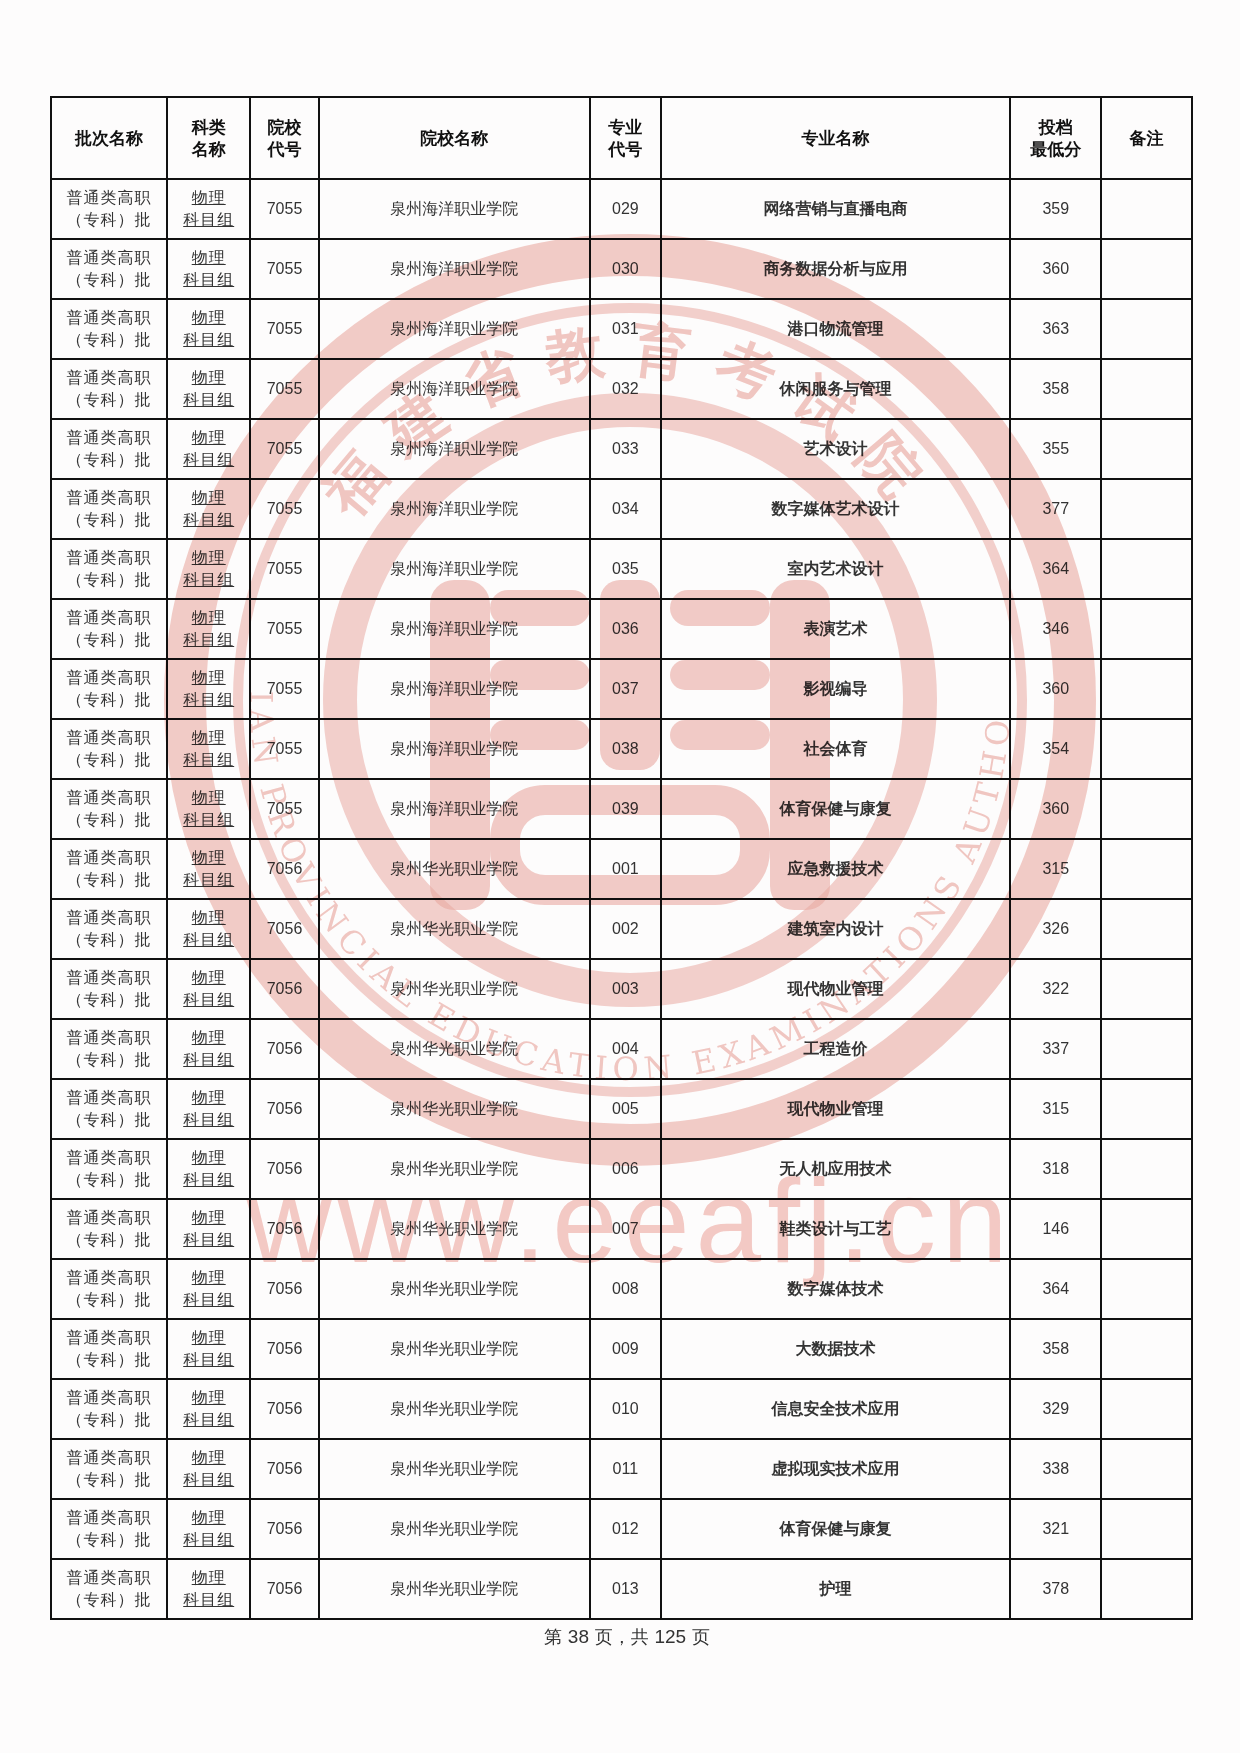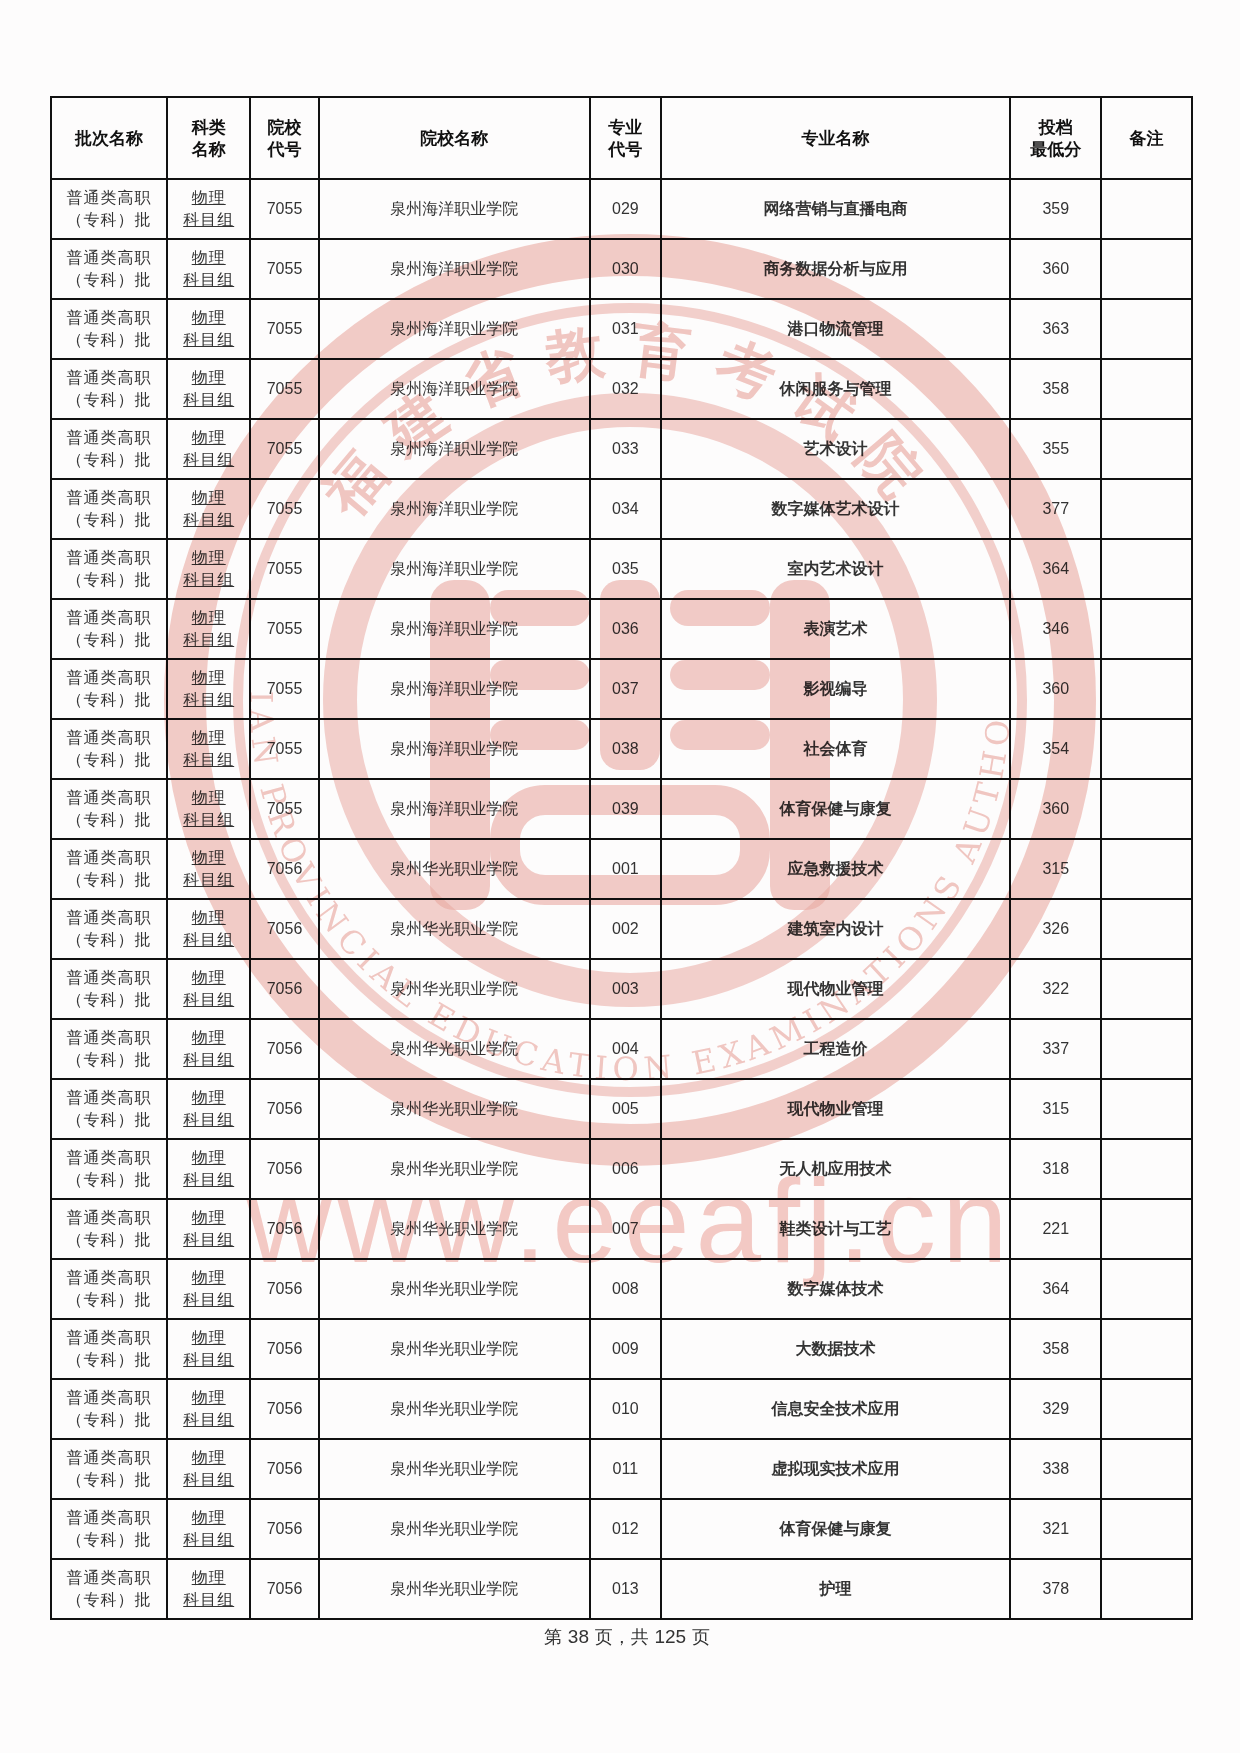--- a/index.html
+++ b/index.html
@@ -282,21 +282,21 @@
             <td class="score">318</td>
             <td class="note"></td>
           </tr>
           <tr>
             <td class="batch"><span>普通类高职</span><br><span>（专科）批</span></td>
             <td class="subject"><span>物理</span><br><span>科目组</span></td>
             <td class="code">7056</td>
             <td class="school">泉州华光职业学院</td>
             <td class="mcode">007</td>
             <td class="major">鞋类设计与工艺</td>
-            <td class="score">221</td>
+            <td class="score">146</td>
             <td class="note"></td>
           </tr>
           <tr>
             <td class="batch"><span>普通类高职</span><br><span>（专科）批</span></td>
             <td class="subject"><span>物理</span><br><span>科目组</span></td>
             <td class="code">7056</td>
             <td class="school">泉州华光职业学院</td>
             <td class="mcode">008</td>
             <td class="major">数字媒体技术</td>
             <td class="score">364</td>

